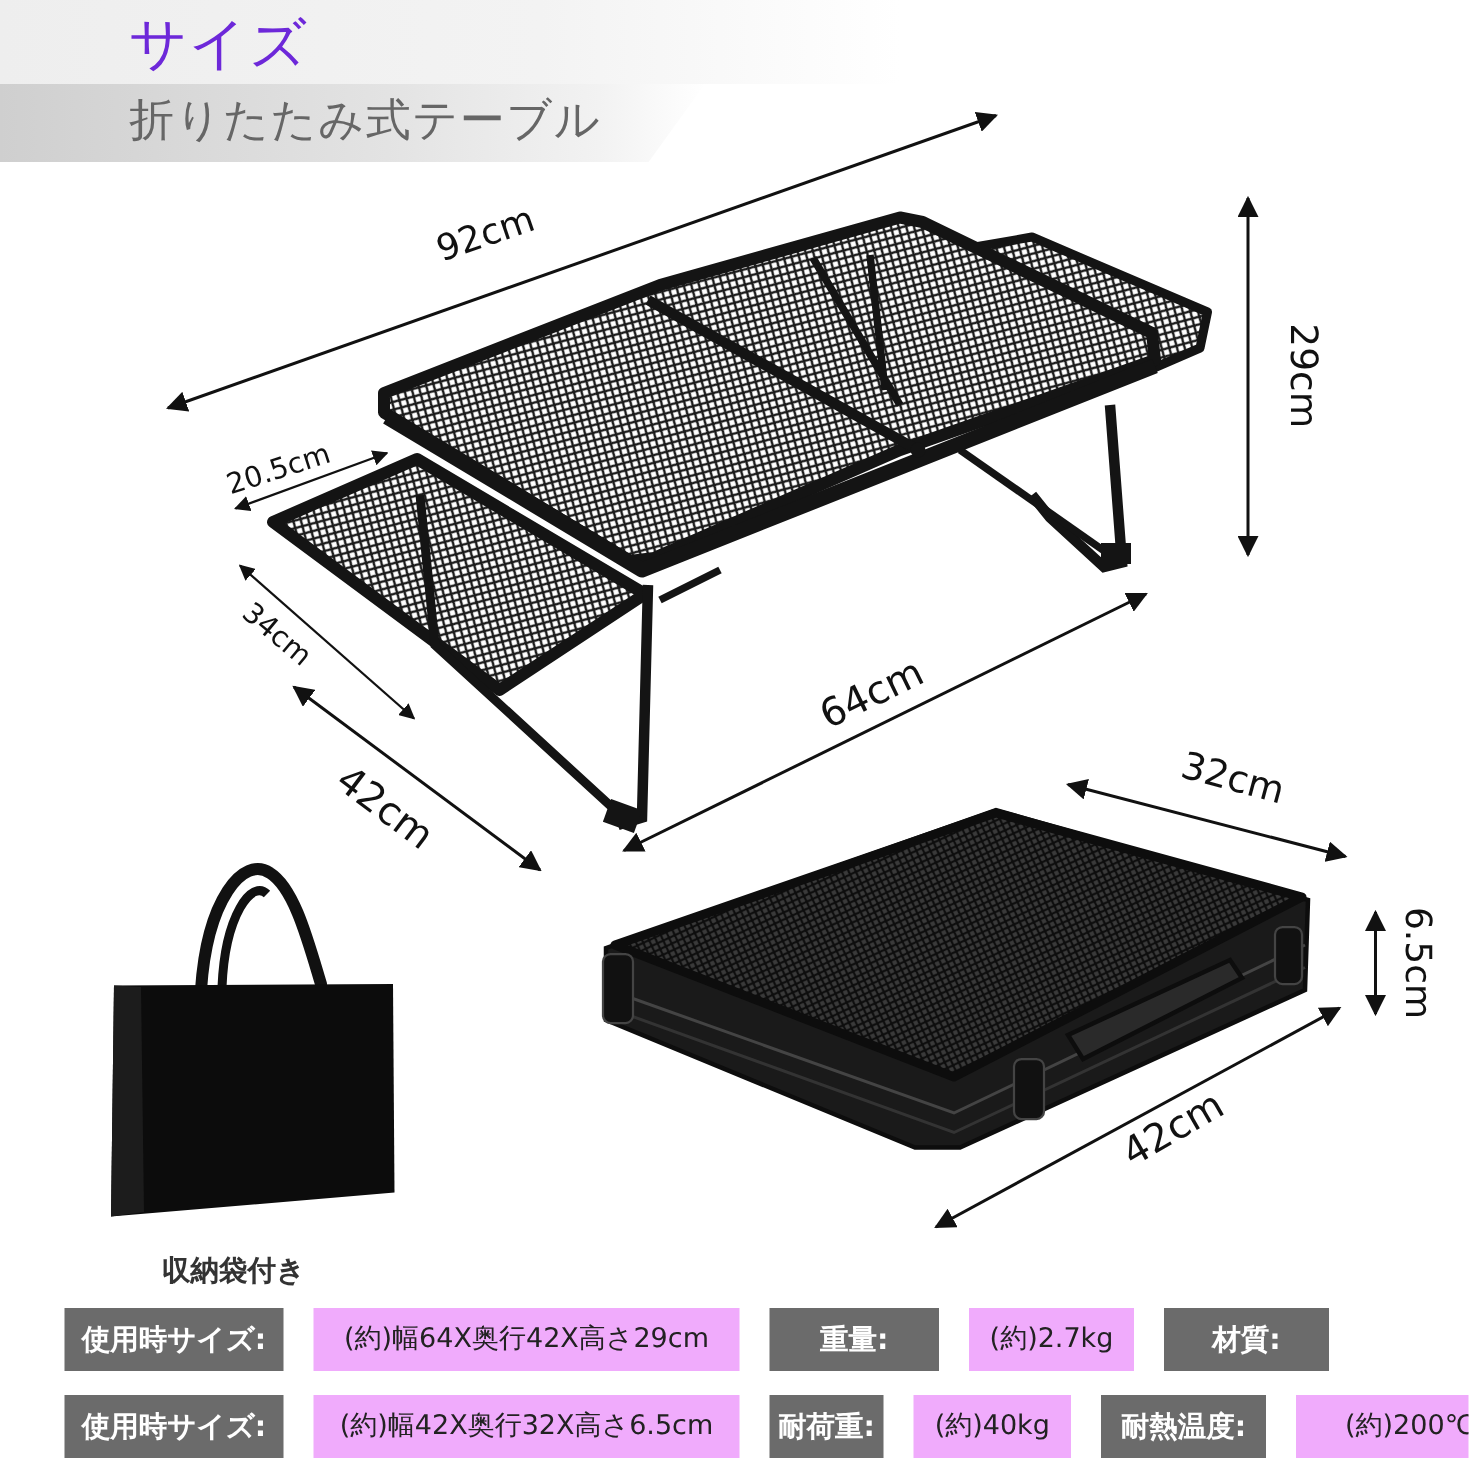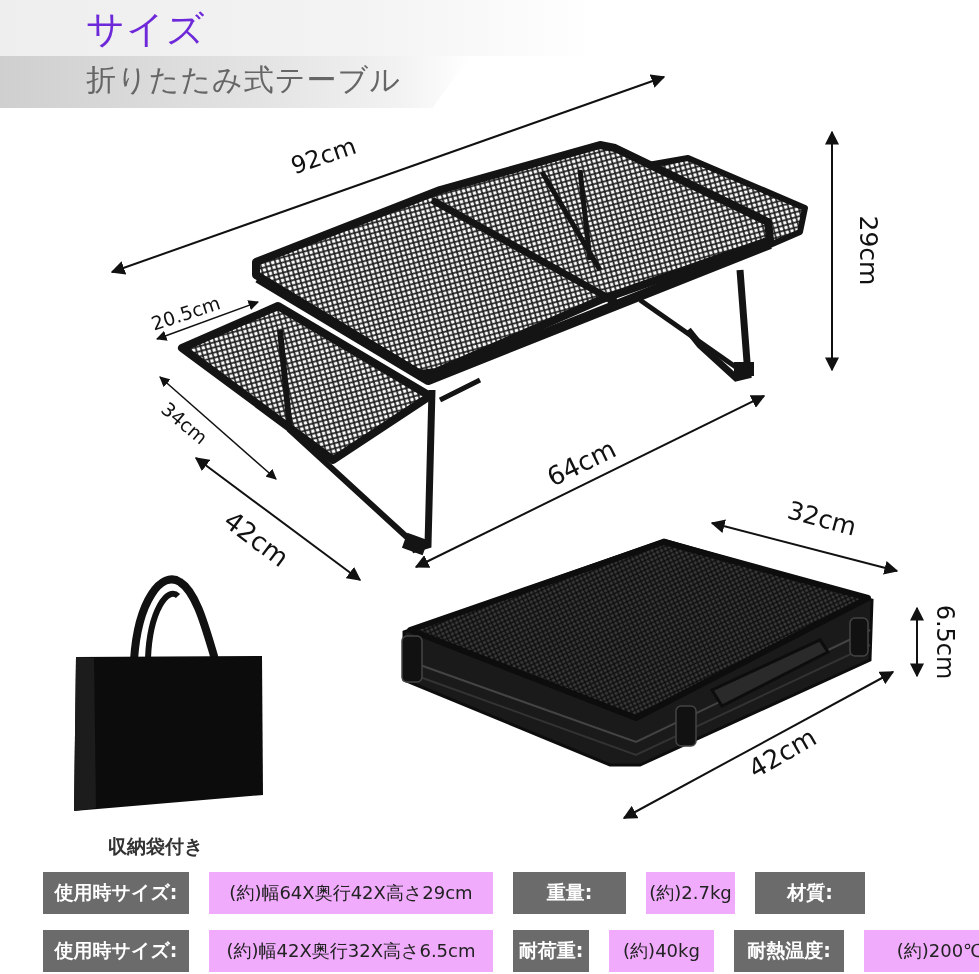--- a/index.html
+++ b/index.html
@@ -139,21 +139,21 @@
 <div class="dim-label" style="left:787px; top:504px; transform: rotate(15deg); font-size:25px;">32cm</div>
 <div class="dim-label" style="left:908px; top:628px; transform: rotate(90deg); font-size:24px;">6.5cm</div>
 <div class="dim-label" style="left:746px; top:738px; transform: rotate(-30deg); font-size:26px;">42cm</div>
 
 <div class="bag-caption">収納袋付き</div>
 
 <div class="spec-row r1">
   <div class="spec-key" style="width:146px">使用時サイズ:</div>
   <div class="spec-val" style="width:284px">(約)幅64X奥行42X高さ29cm</div>
   <div class="spec-key" style="width:113px">重量:</div>
-  <div class="spec-val" style="width:89px">(約)2.7kg</div>
+  <div class="spec-val" style="width:110px">(約)2.7kg</div>
   <div class="spec-key" style="width:110px">材質:</div>
 </div>
 <div class="spec-row r2">
   <div class="spec-key" style="width:146px">使用時サイズ:</div>
   <div class="spec-val" style="width:284px">(約)幅42X奥行32X高さ6.5cm</div>
   <div class="spec-key" style="width:76px">耐荷重:</div>
   <div class="spec-val" style="width:105px">(約)40kg</div>
   <div class="spec-key" style="width:110px">耐熱温度:</div>
   <div class="spec-val" style="width:152px">(約)200℃</div>
 </div>

